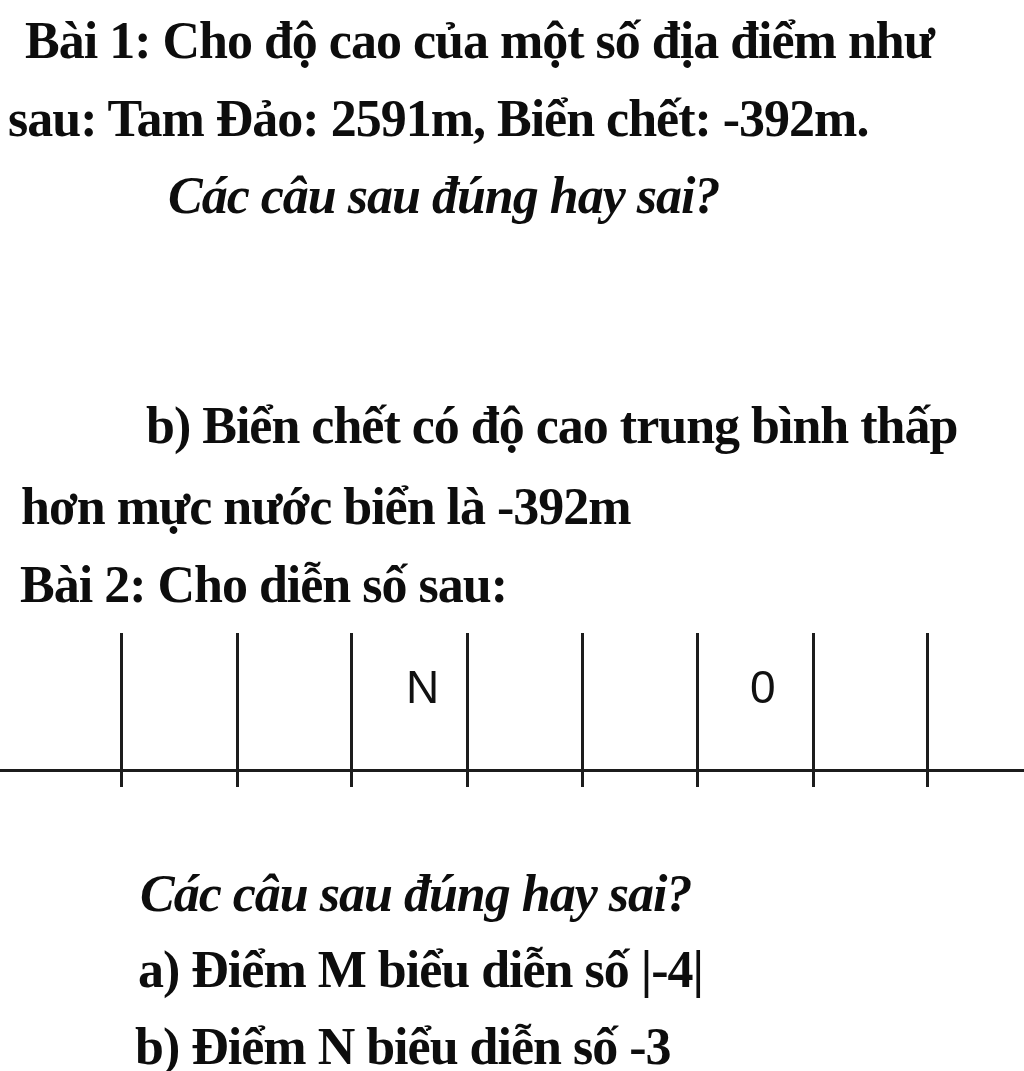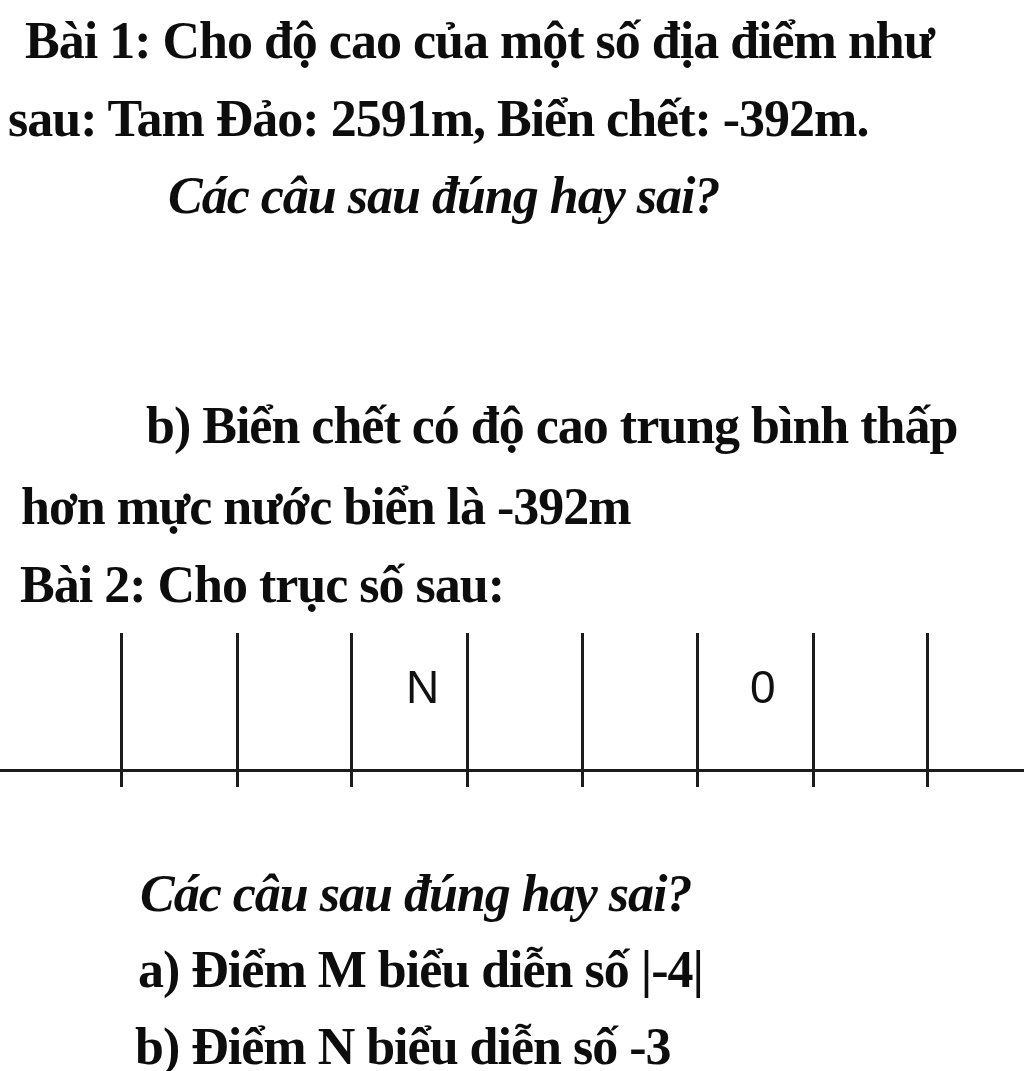--- a/index.html
+++ b/index.html
@@ -77,21 +77,21 @@
 </head>
 <body>
 
 <div class="page">
 
   <div class="line l1">Bài 1: Cho độ cao của một số địa điểm như</div>
   <div class="line l2">sau: Tam Đảo: 2591m, Biển chết: -392m.</div>
   <div class="line l3 italic">Các câu sau đúng hay sai?</div>
   <div class="line l6">b) Biển chết có độ cao trung bình thấp</div>
   <div class="line l7">hơn mực nước biển là -392m</div>
-  <div class="line l8">Bài 2: Cho trục số sau:</div>
+  <div class="line l8">Bài 2: Cho diễn số sau:</div>
 
   <div class="numberline">
     <div class="nl-axis"></div>
 
   <div class="nl-tick" style="left: 120px;"></div>
       <div class="nl-tick" style="left: 236px;"></div>
       <div class="nl-tick" style="left: 350px;"></div>
       <div class="nl-tick" style="left: 466px;"></div>
       <div class="nl-tick" style="left: 581px;"></div>
       <div class="nl-tick" style="left: 696px;"></div>

